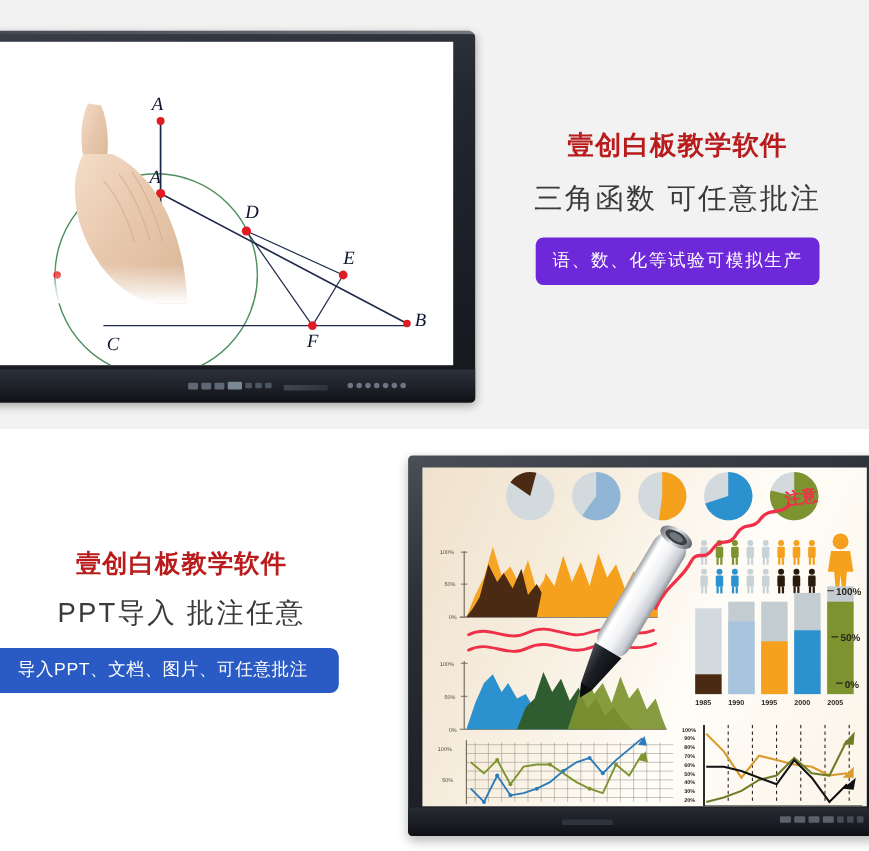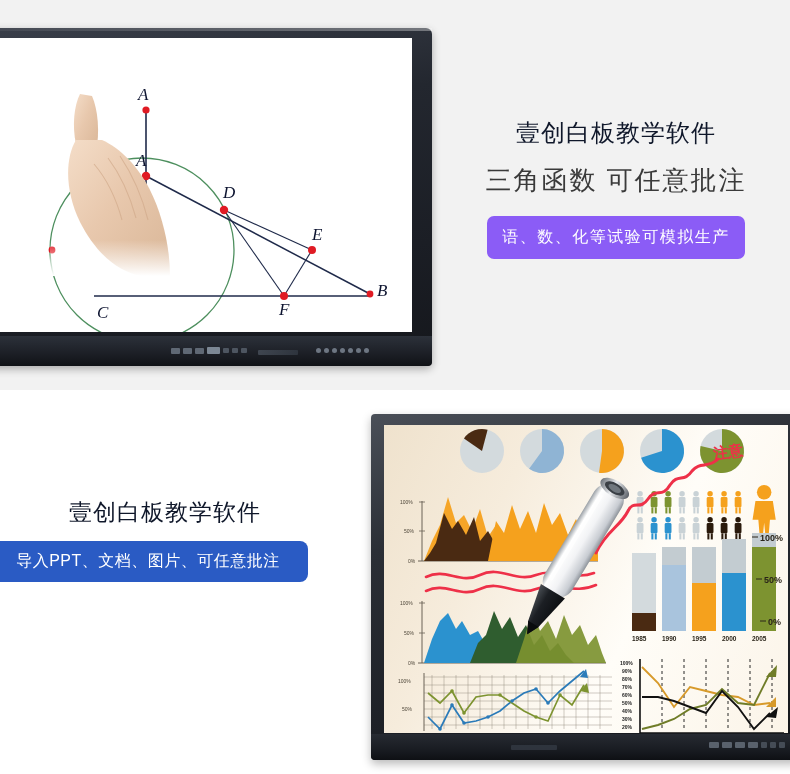--- a/index.html
+++ b/index.html
@@ -74,31 +74,31 @@
     position: absolute; left: 56px; top: 48px; width: 130px; height: 190px;
     pointer-events: none;
   }
 
   
   .copy-top {
     position: absolute; left: 448px; top: 118px; width: 336px;
     text-align: center;
   }
   .headline-bold {
-    font-size: 24px; font-weight: 400; color: #0f172a;
+    font-size: 24px; font-weight: 700; color: #b91c1c;
     letter-spacing: 1px; line-height: 1.25;
   }
   .headline-light {
     font-size: 26px; font-weight: 400; color: #3a3a3a;
     letter-spacing: 2px; line-height: 1.45; margin-top: 14px;
     white-space: nowrap;
   }
   .pill {
     display: block; margin: 16px auto 0;
-    background: #8b5cf6; color: #ffffff;
+    background: #6d28d9; color: #ffffff;
     font-size: 16px; letter-spacing: 1.5px;
     padding: 11px 14px; border-radius: 7px;
     border: none; width: 258px; text-align: center;
     font-family: inherit; cursor: pointer; white-space: nowrap;
   }
 
   
   .copy-bottom {
     position: absolute; left: 0px; top: 498px; width: 330px; text-align: center;
   }
@@ -251,20 +251,21 @@
       <button class="pill">语、数、化等试验可模拟生产</button>
     </div>
   </div>
 
   <div class="divider-band"></div>
 
   <div class="section-bottom"></div>
 
   <div class="copy-bottom">
     <div class="headline-bold">壹创白板教学软件</div>
+    <div class="headline-light">PPT导入 批注任意</div>
     <button class="pill-wide">导入PPT、文档、图片、可任意批注</button>
   </div>
 
   <div class="monitor-bot">
     <div class="mon-bot-bezel"></div>
 
     <div class="mon-bot-screen">
       <svg class="info-svg" viewBox="0 0 404 308">
         <defs>
           <clipPath id="halfpie">

